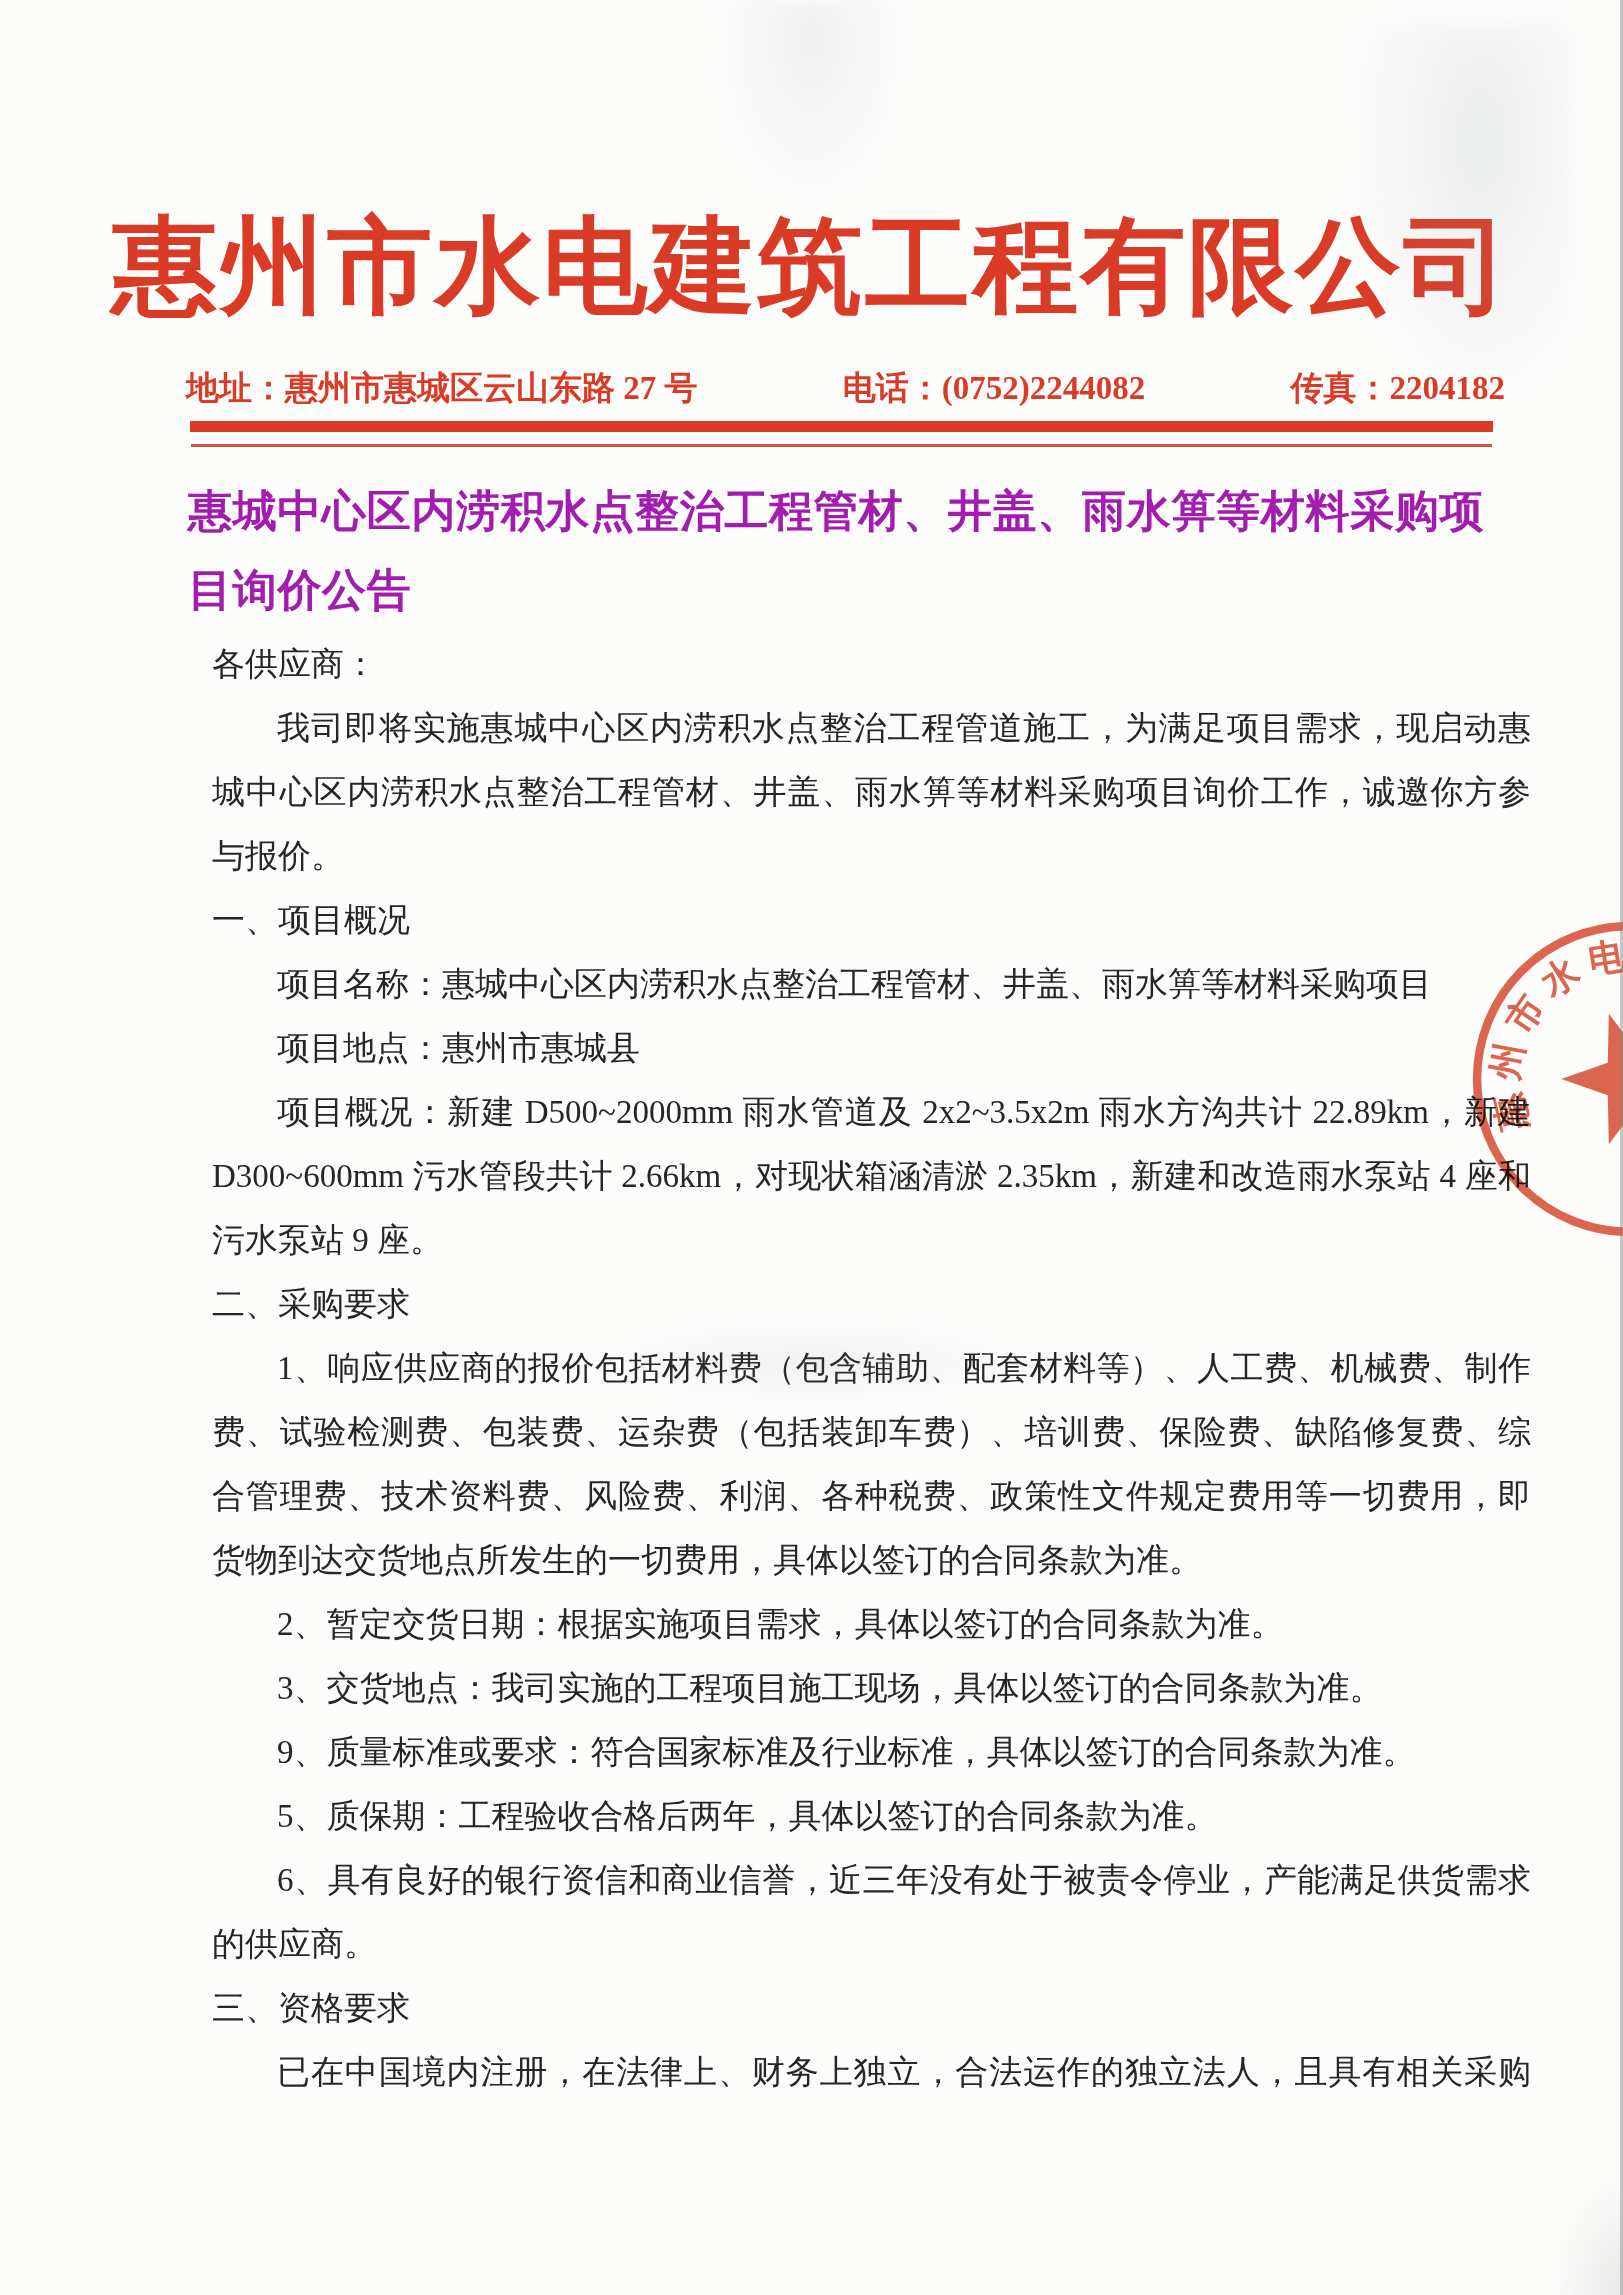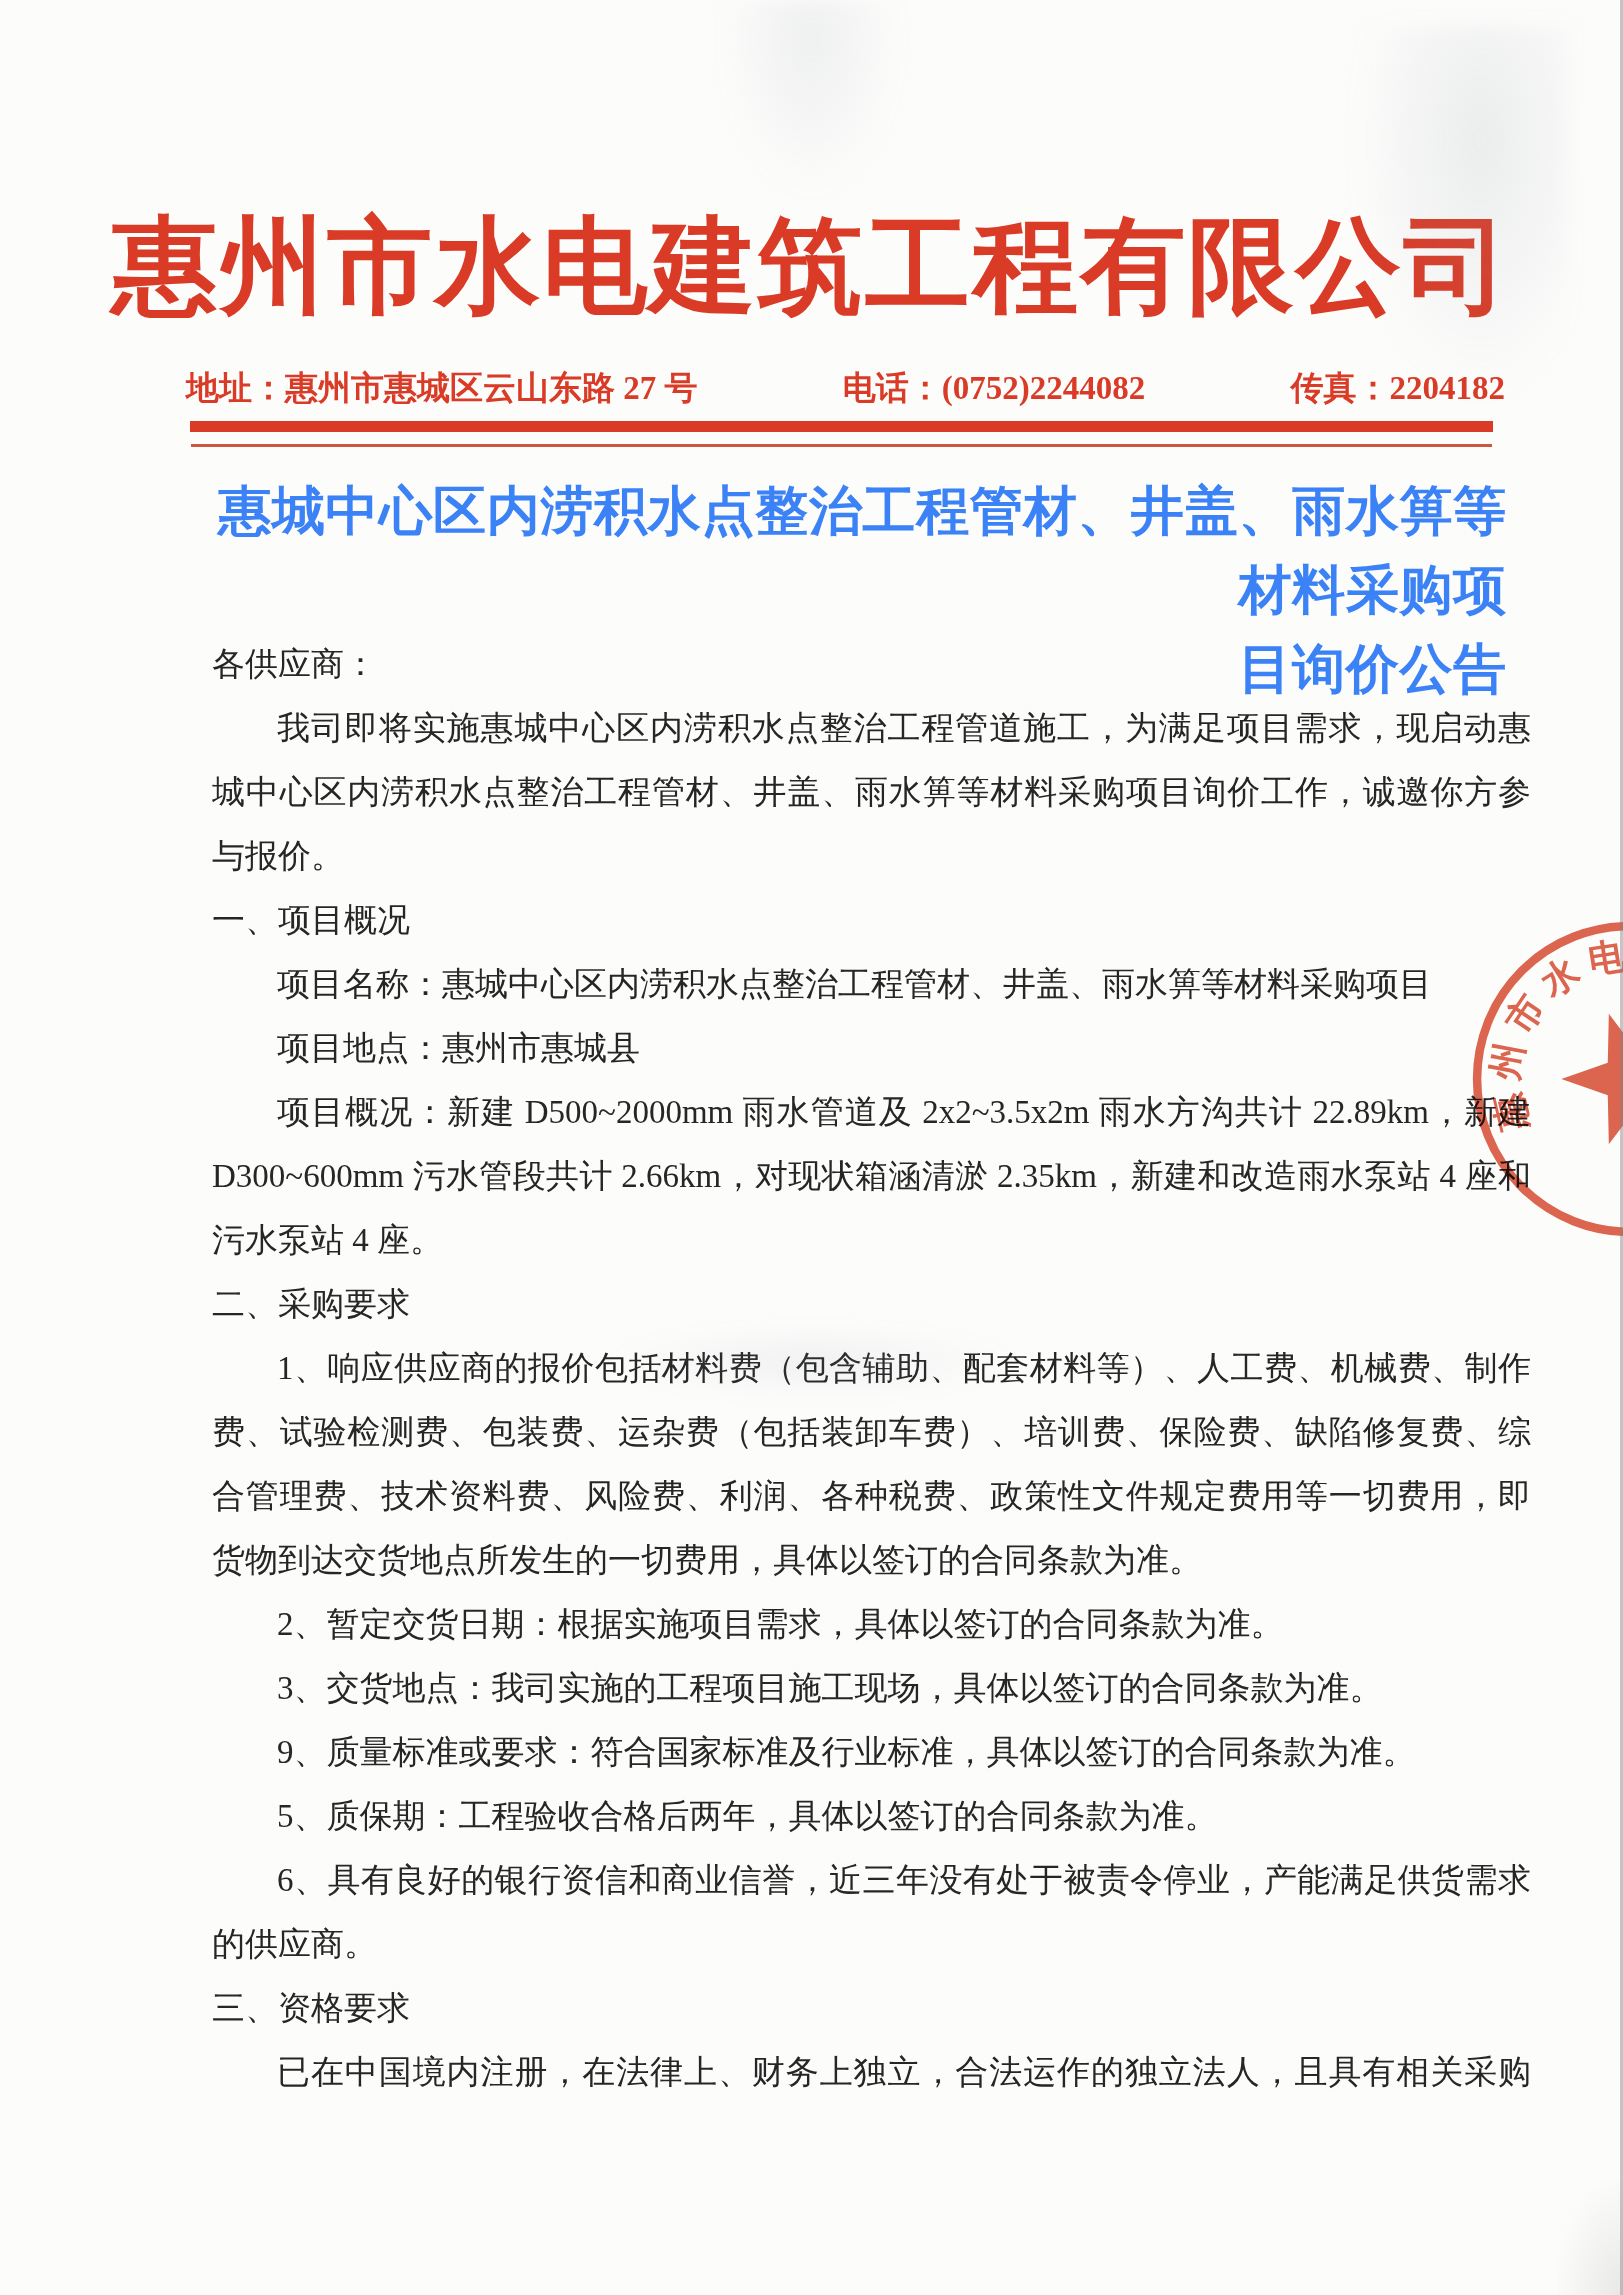--- a/index.html
+++ b/index.html
@@ -36,22 +36,22 @@
     position: absolute; top: 421px; left: 190px; width: 1303px; height: 10.5px;
     background: var(--accent-red, #d93b27);
   }
   .rule-thin {
     position: absolute; top: 444px; left: 191px; width: 1301px; height: 3.3px;
     background: #cd5740;
   }
   
   .doc-title {
     position: absolute; top: 472px; left: 188px; width: 1319px;
-    text-align: right;
-    font-size: 53px; font-weight: 700; color: #3b82f6;
+    text-align: left;
+    font-size: 44px; font-weight: 700; color: #a21caf;
     line-height: 79px; letter-spacing: 0.7px;
   }
   
   .doc-body {
     position: absolute; top: 632px; left: 188px; width: 1319px;
     font-size: 33px; color: #262626;
     line-height: 64px;
     margin-left: 24px;
   }
   .doc-body .line { min-height: 64px; white-space: normal; }
@@ -127,21 +127,21 @@
   <div class="doc-body">
       <div class="line">各供应商：</div>
       <div class="line indent fill">我司即将实施惠城中心区内涝积水点整治工程管道施工，为满足项目需求，现启动惠</div>
       <div class="line fill">城中心区内涝积水点整治工程管材、井盖、雨水箅等材料采购项目询价工作，诚邀你方参</div>
       <div class="line">与报价。</div>
       <div class="line">一、项目概况</div>
       <div class="line indent">项目名称：惠城中心区内涝积水点整治工程管材、井盖、雨水箅等材料采购项目</div>
       <div class="line indent">项目地点：惠州市惠城县</div>
       <div class="line indent fill">项目概况：新建 D500~2000mm 雨水管道及 2x2~3.5x2m 雨水方沟共计 22.89km，新建</div>
       <div class="line fill">D300~600mm 污水管段共计 2.66km，对现状箱涵清淤 2.35km，新建和改造雨水泵站 4 座和</div>
-      <div class="line">污水泵站 4 座。</div>
+      <div class="line">污水泵站 9 座。</div>
       <div class="line">二、采购要求</div>
       <div class="line indent fill">1、响应供应商的报价包括材料费（包含辅助、配套材料等）、人工费、机械费、制作</div>
       <div class="line fill">费、试验检测费、包装费、运杂费（包括装卸车费）、培训费、保险费、缺陷修复费、综</div>
       <div class="line fill">合管理费、技术资料费、风险费、利润、各种税费、政策性文件规定费用等一切费用，即</div>
       <div class="line">货物到达交货地点所发生的一切费用，具体以签订的合同条款为准。</div>
       <div class="line indent">2、暂定交货日期：根据实施项目需求，具体以签订的合同条款为准。</div>
       <div class="line indent">3、交货地点：我司实施的工程项目施工现场，具体以签订的合同条款为准。</div>
       <div class="line indent">9、质量标准或要求：符合国家标准及行业标准，具体以签订的合同条款为准。</div>
       <div class="line indent">5、质保期：工程验收合格后两年，具体以签订的合同条款为准。</div>
       <div class="line indent fill">6、具有良好的银行资信和商业信誉，近三年没有处于被责令停业，产能满足供货需求</div>

